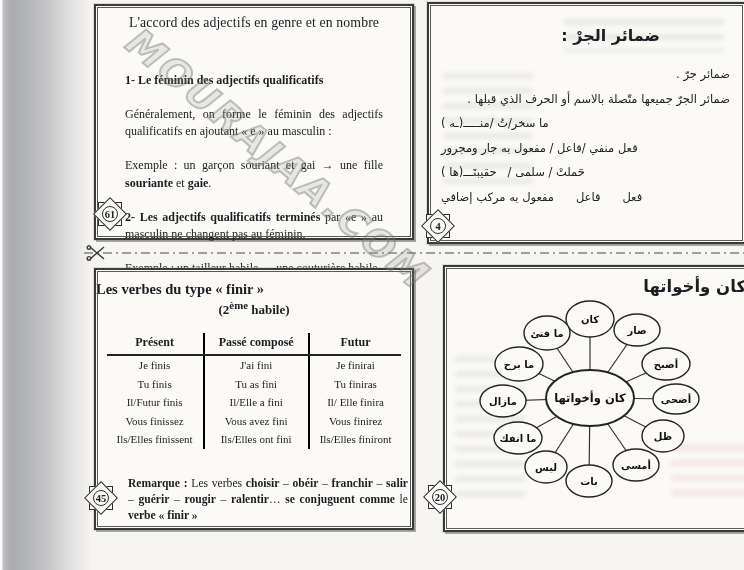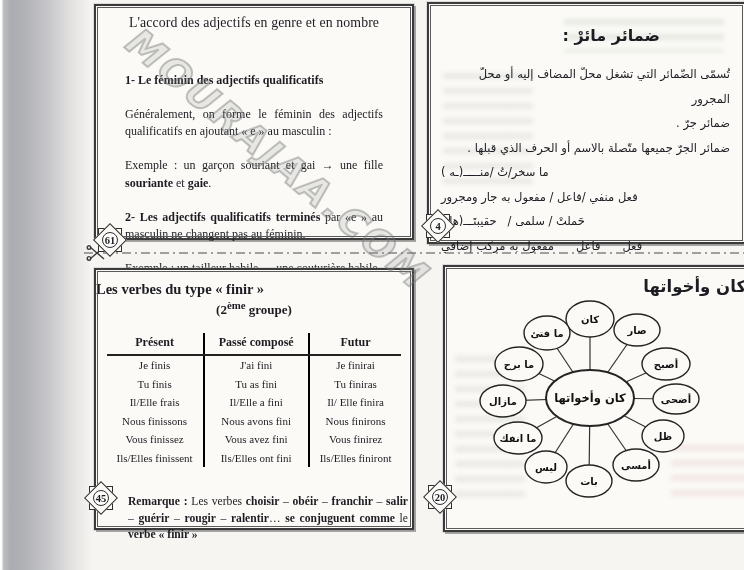--- a/index.html
+++ b/index.html
@@ -112,63 +112,57 @@
       <p><span>Exemple : un tailleur habile → une couturière habile</span></p>
       <p><span class="b">3- Quelques adjectifs</span><span> changent leur lettre finale au féminin</span></p>
       <p><span>Exemples : Un poisson frais → une limonade </span><span class="b">بالاسم</span></p>
       <p class="indent"><span>Un costume neuf → une robe </span><span class="b">neuve</span></p>
     </div>
 </div>
 
 <div class="panel ar" style="left:427px;top:2px;width:315px;height:238px;">
   <div class="smudge rows-green" style="right:20px;top:6px;width:160px;height:42px;"></div>
   <div class="smudge rows-gray" style="left:14px;top:60px;width:90px;height:120px;"></div>
-  <div class="ar-title">ضمائر مائرْ :</div>
+  <div class="ar-title">ضمائر الجرْ :</div>
   <div class="ar-body">
-      <div class="ar-line align-right">تُسمّى الضّمائر التي تشغل محلّ المضاف إليه أو محلّ المجرور</div>
       <div class="ar-line align-right">ضمائر جرّ .</div>
       <div class="ar-line align-right">ضمائر الجرّ جميعها متّصلة بالاسم أو الحرف الذي قبلها .</div>
       <div class="ar-line align-center">ما سخر/تُ /منـــــ(ـه )</div>
       <div class="ar-line align-center">فعل منفي /فاعل / مفعول به جار ومجرور</div>
       <div class="ar-line align-center">حَملتْ / سلمى /   حقيبتَـــ(ها )</div>
       <div class="ar-line align-center">فعل      فاعل      مفعول به مركب إضافي</div>
     </div>
 </div>
 
 <div class="panel" style="left:94px;top:268px;width:316px;height:258px;">
   <div class="tbl-title">Les verbes du type « finir »</div>
-  <div class="tbl-sub"><span>(2</span><sup>ème</sup><span> groupe)</span></div>
+  <div class="tbl-sub"><span>(2</span><sup>ème</sup><span> habile)</span></div>
   <table class="conj">
       <thead>
         <tr>
           <th>Présent</th>
           <th>Passé composé</th>
           <th>Futur</th>
         </tr>
       </thead>
       <tbody>
         <tr>
           <td>Je finis</td>
           <td>J'ai fini</td>
           <td>Je finirai</td>
         </tr>
         <tr>
           <td>Tu finis</td>
           <td>Tu as fini</td>
           <td>Tu finiras</td>
         </tr>
         <tr>
-          <td>Il/Elle frais</td>
+          <td>Il/Futur finis</td>
           <td>Il/Elle a fini</td>
           <td>Il/ Elle finira</td>
-        </tr>
-        <tr>
-          <td>Nous finissons</td>
-          <td>Nous avons fini</td>
-          <td>Nous finirons</td>
         </tr>
         <tr>
           <td>Vous finissez</td>
           <td>Vous avez fini</td>
           <td>Vous finirez</td>
         </tr>
         <tr>
           <td>Ils/Elles finissent</td>
           <td>Ils/Elles ont fini</td>
           <td>Ils/Elles finiront</td>
@@ -243,21 +237,21 @@
         <ellipse cx="102" cy="66" rx="23" ry="17" fill="#fbfaf7" stroke="#242424" stroke-width="1.4"></ellipse>
         <text x="102" y="69.5" text-anchor="middle" font-family="&quot;DejaVu Sans&quot;,sans-serif" font-weight="bold" font-size="10" fill="#111">ما فتئ</text>
       </g>
       <g>
         <ellipse cx="145" cy="131" rx="44" ry="28" fill="#fbfaf7" stroke="#242424" stroke-width="2"></ellipse>
         <text x="145" y="135" text-anchor="middle" font-family="&quot;DejaVu Sans&quot;,sans-serif" font-weight="bold" font-size="11.5" fill="#111">كان وأخواتها</text>
       </g>
     </svg>
 </div>
 
-<div class="badge" style="left:95px;top:225px;">
+<div class="badge" style="left:95px;top:199px;">
   <div class="sq"></div>
   <div class="sq r45"></div>
   <div class="circ"></div>
   <div class="num">61</div>
 </div>
 <div class="badge" style="left:423px;top:211px;">
   <div class="sq"></div>
   <div class="sq r45"></div>
   <div class="circ"></div>
   <div class="num">4</div>

